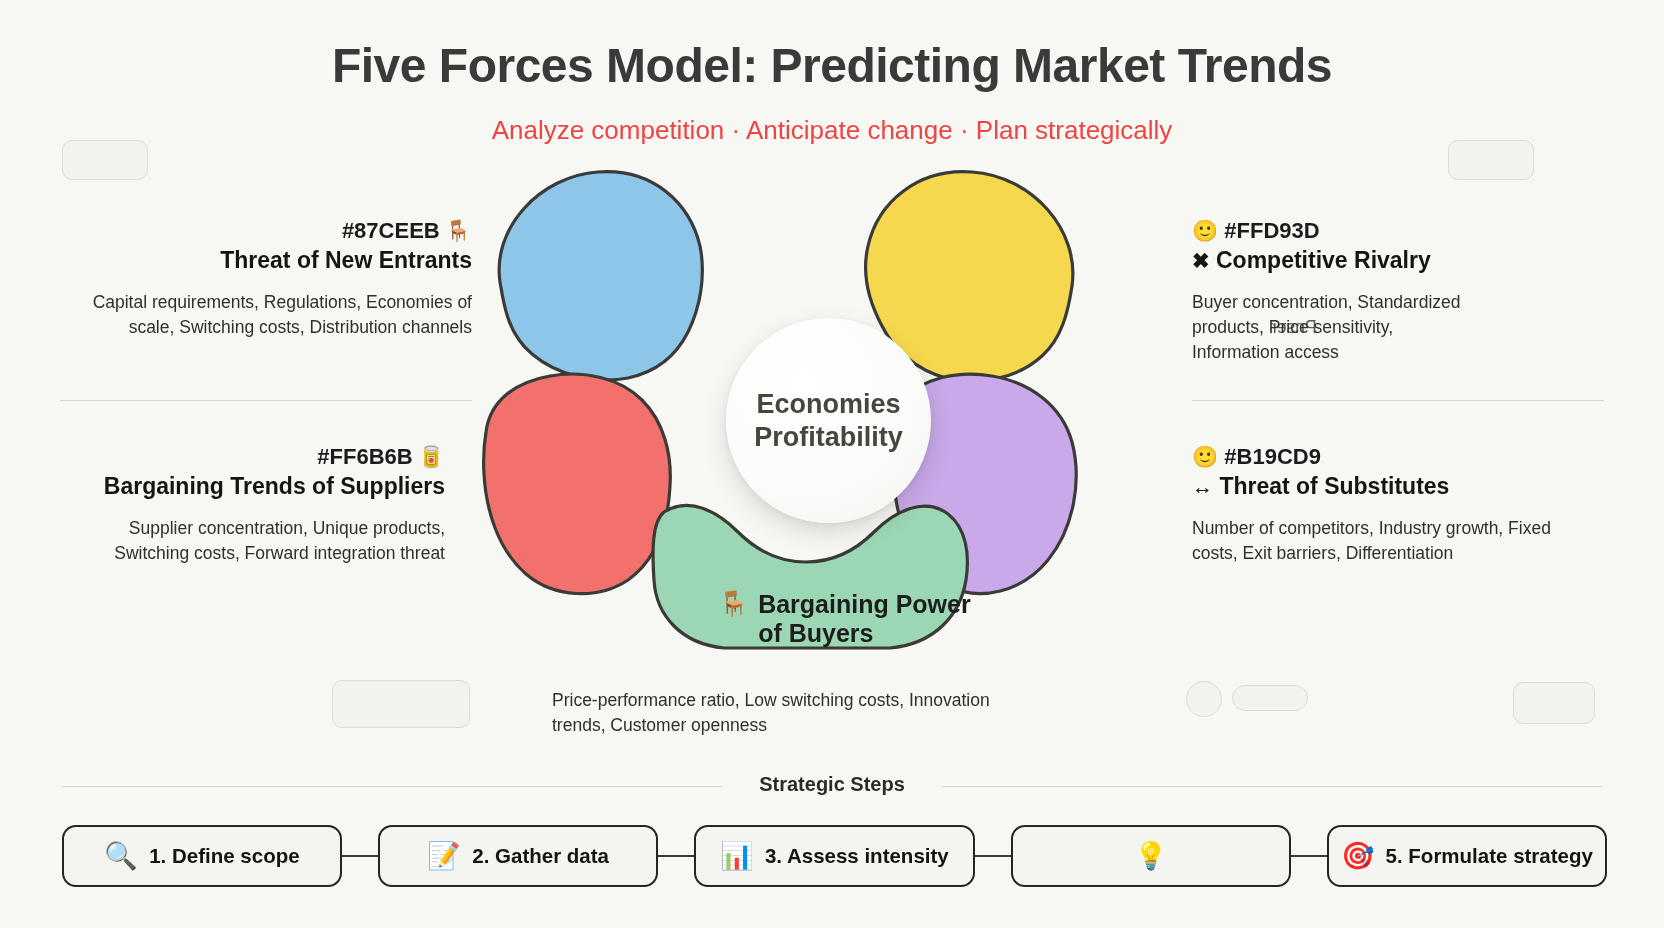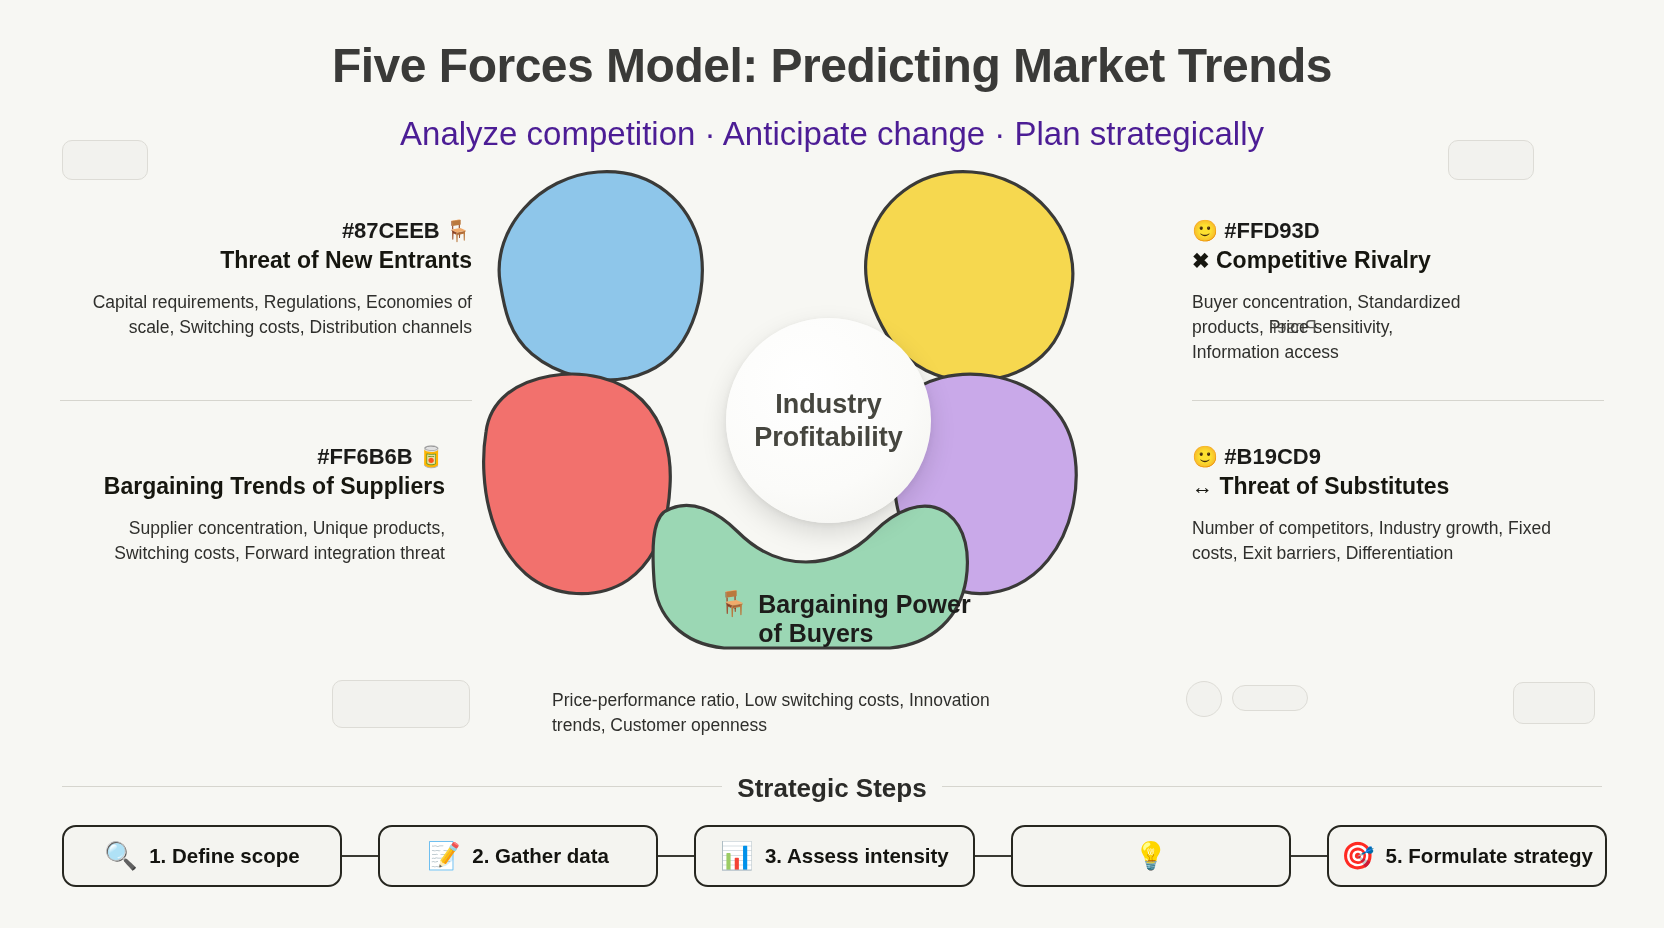--- a/index.html
+++ b/index.html
@@ -27,22 +27,22 @@
     text-align: center;
     font-size: 48px;
     font-weight: bold;
     color: #3a3a38;
     letter-spacing: -0.5px;
   }
   .subtitle {
     position: absolute;
     top: 115px; left: 0; width: 1664px;
     text-align: center;
-    font-size: 33px;
-    color: #4c1d95;
+    font-size: 26px;
+    color: #ef4444;
     font-weight: 400;
   }
 
   
   .ghost {
     position: absolute;
     background: #f2f2ee;
     border: 1px solid #dddcd6;
   }
   .ghost-rect { border-radius: 10px; }
@@ -146,21 +146,21 @@
     line-height: 1.44;
   }
 
   
   .steps-title {
     position: absolute;
     top: 773px;
     left: 0;
     width: 1664px;
     text-align: center;
-    font-size: 26px;
+    font-size: 20px;
     font-weight: bold;
     color: #2b2b28;
   }
   .steps-row {
     position: absolute;
     left: 62px;
     top: 822px;
     width: 1545px;
     height: 68px;
     display: flex;
@@ -242,21 +242,21 @@
          C 650 330 642 378 616 410 C 590 442 548 452 516 436
          C 486 420 470 386 464 350 C 459 318 456 278 466 252 Z" fill="#c9a9e9" stroke="#3a3a38" stroke-width="3.2" stroke-linejoin="round"></path>
 
     <path d="M 232 362 C 258 346 286 362 306 382 C 324 400 346 412 374 412
          C 402 412 424 400 442 382 C 462 362 492 346 516 364
          C 534 378 538 404 534 430 C 528 466 502 494 458 498
          L 292 498 C 250 494 224 466 222 430 C 220 400 220 372 232 362 Z" fill="#9bd7b4" stroke="#3a3a38" stroke-width="3.2" stroke-linejoin="round"></path>
   </svg>
 
   <div class="center-circle">
-    <div class="center-line">Industry</div>
+    <div class="center-line">Economies</div>
     <div class="center-line">Profitability</div>
   </div>
 
   <div class="petal-label" style="left:718px; top:590px;">
     <span class="picon">🪑</span>
     <span class="ptext">
       <span>Bargaining Power</span><br>
       <span>of Buyers</span>
     </span>
   </div>

